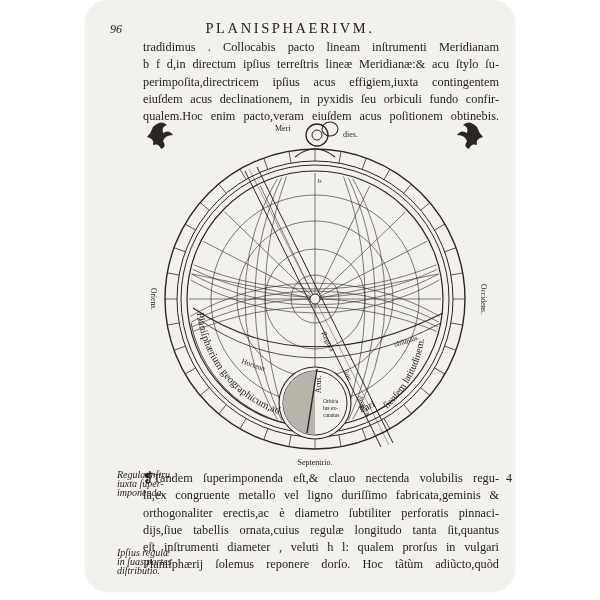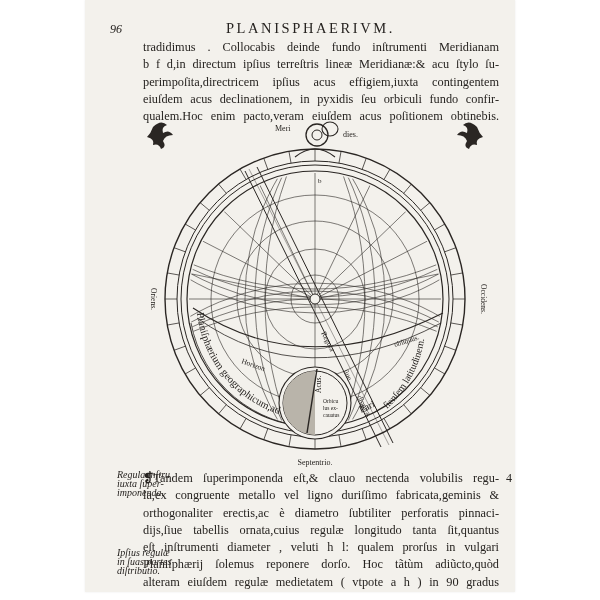--- a/index.html
+++ b/index.html
@@ -1,45 +1,46 @@
 <!DOCTYPE html>
 <html><head>
 <meta charset="utf-8">
 <style>
   html, body { margin:0; padding:0; background:#ffffff; }
   body { width:600px; height:600px; position:relative; overflow:hidden; }
   .page {
     position:absolute; left:85px; top:0; width:430px; height:592px;
     background:#f3f1ec;
     box-shadow: 0 0 2px rgba(0,0,0,0.08);
+    border-radius: 23px;
   }
   .serif { font-family: "Liberation Serif", "DejaVu Serif", serif; color:#262320; }
   .folio { position:absolute; left:25px; top:22px; font-size:12px; font-style:italic; }
-  .running-head { position:absolute; left:100px; top:20px; width:210px; text-align:right; font-size:14.5px; letter-spacing:2.6px; }
+  .running-head { position:absolute; left:100px; top:20px; width:210px; text-align:center; font-size:14.5px; letter-spacing:2.6px; }
   .textblock { position:absolute; left:58px; width:356px; font-size:12.3px; line-height:17.3px; }
   .line { white-space:nowrap; display:block; text-align:justify; text-align-last:justify; }
   .top-block { top:39px; }
   .bottom-block { top:470px; }
   .diagram { position:absolute; left:40px; top:113px; width:380px; height:355px; }
   .marginal { position:absolute; left:32px; width:60px; font-size:10px; line-height:9.2px; font-style:italic; }
   .m1 { top:470px; }
   .m2 { top:516px;margin-top:32px; }
   .note-num { position:absolute; left:421px; top:471px; font-size:12px; }
   .para-mark { font-weight:bold; }
 </style>
 </head>
 <body>
 
 <div class="page">
 
   <div class="serif folio">96</div>
   <div class="serif running-head">PLANISPHAERIVM.</div>
 
   <div class="serif textblock top-block">
-    <span class="line">tradidimus . Collocabis deinde fundo inſtrumenti Meridianam</span>
+    <span class="line">tradidimus . Collocabis pacto lineam inſtrumenti Meridianam</span>
     <span class="line">b f d,in directum ipſius terreſtris lineæ Meridianæ:&amp; acu ſtylo ſu-</span>
     <span class="line">perimpoſita,directricem ipſius acus effigiem,iuxta contingentem</span>
     <span class="line">eiuſdem acus declinationem, in pyxidis ſeu orbiculi fundo confir-</span>
     <span class="line">qualem.Hoc enim pacto,veram eiuſdem acus poſitionem obtinebis.</span>
   </div>
 
   <svg class="diagram" viewBox="0 0 380 355" xmlns="http://www.w3.org/2000/svg">
     <defs>
       <clipPath id="innerClip">
           <circle cx="190" cy="186" r="126"></circle>
@@ -193,15 +194,14 @@
 
   <div class="serif note-num">4</div>
 
   <div class="serif textblock bottom-block">
     <span class="line"><span class="para-mark">❡</span><span>Tandem ſuperimponenda eſt,&amp; clauo nectenda volubilis regu-</span></span>
     <span class="line">la,ex congruente metallo vel ligno duriſſimo fabricata,geminis &amp;</span>
     <span class="line">orthogonaliter erectis,ac è diametro ſubtiliter perforatis pinnaci-</span>
     <span class="line">dijs,ſiue tabellis ornata,cuius regulæ longitudo tanta ſit,quantus</span>
     <span class="line">eſt inſtrumenti diameter , veluti h l: qualem prorſus in vulgari</span>
     <span class="line">Planiſphærij ſolemus reponere dorſo.   Hoc tãtùm adiũcto,quòd</span>
-    <span class="line">alteram eiuſdem regulæ medietatem ( vtpote a h ) in 90 gradus</span>
   </div>
 </div>
 
 </body></html>

